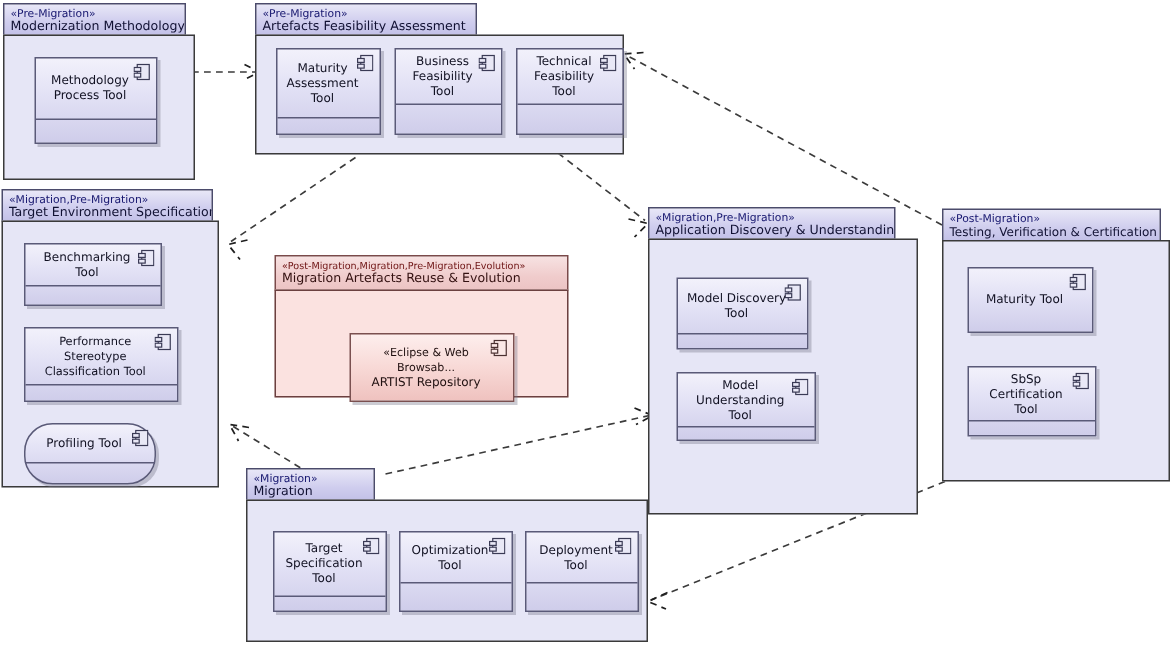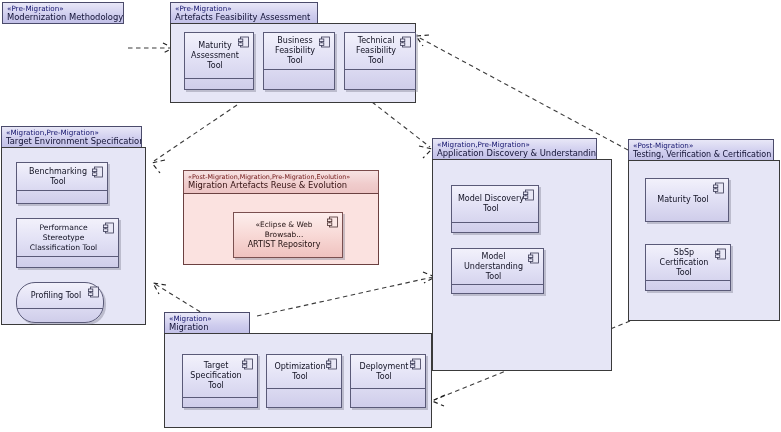--- a/index.html
+++ b/index.html
@@ -91,20 +91,32 @@
       <path d="M630,321 L434,400"></path>
       <path class="head" d="M445,395 L432,401 L444,406"></path>
     </g>
   </svg>
 
   <div class="pkg" id="pkg-modernization-methodology" style="left:2px;top:2px;width:128px;height:118px;">
     <div class="tab" style="width:122px;height:22px;">
       <div class="stereo">«Pre-Migration»</div>
       <div class="pname">Modernization Methodology</div>
     </div>
+    <div class="body" style="left:0;top:21px;width:128px;height:97px;">
+      <div class="comp" style="left:20px;top:14px;width:82px;height:58px;">
+        <svg class="cicon" viewBox="0 0 11 12">
+          <rect x="2.5" y="1" width="8" height="10" fill="#e9e8f6" stroke="#3a3a55" stroke-width=".8"></rect>
+          <rect x="0.4" y="3" width="4.4" height="2.6" fill="#e9e8f6" stroke="#3a3a55" stroke-width=".8"></rect>
+          <rect x="0.4" y="6.8" width="4.4" height="2.6" fill="#e9e8f6" stroke="#3a3a55" stroke-width=".8"></rect>
+        </svg>
+        <div class="lbl upper" style="height:40px;white-space:pre-line;">Methodology
+Process Tool</div>
+        <div class="divider" style="top:40px;"></div>
+      </div>
+    </div>
   </div>
 
   <div class="pkg" id="pkg-migration-feasibility-assessment" style="left:170px;top:2px;width:246px;height:101px;">
     <div class="tab" style="width:148px;height:22px;">
       <div class="stereo">«Pre-Migration»</div>
       <div class="pname">Artefacts Feasibility Assessment</div>
     </div>
     <div class="body" style="left:0;top:21px;width:246px;height:80px;">
       <div class="comp" style="left:13px;top:8px;width:70px;height:58px;">
         <svg class="cicon" viewBox="0 0 11 12">
@@ -176,40 +188,40 @@
       </div>
     </div>
   </div>
 
   <div class="pkg pink" id="pkg-migration-artefacts-reuse-evolution" style="left:183px;top:170px;width:196px;height:95px;">
     <div class="tab" style="width:196px;height:24px;">
       <div class="stereo" style="font-size:6.4px;">«Post-Migration,Migration,Pre-Migration,Evolution»</div>
       <div class="pname">Migration Artefacts Reuse &amp; Evolution</div>
     </div>
     <div class="body" style="left:0;top:23px;width:196px;height:72px;">
-      <div class="comp pinkc" style="left:49px;top:18px;width:110px;height:46px;">
+      <div class="comp pinkc" style="left:49px;top:28px;width:110px;height:46px;">
         <svg class="cicon" viewBox="0 0 11 12">
           <rect x="2.5" y="1" width="8" height="10" fill="#fbe8e6" stroke="#4a3030" stroke-width=".8"></rect>
           <rect x="0.4" y="3" width="4.4" height="2.6" fill="#fbe8e6" stroke="#4a3030" stroke-width=".8"></rect>
           <rect x="0.4" y="6.8" width="4.4" height="2.6" fill="#fbe8e6" stroke="#4a3030" stroke-width=".8"></rect>
         </svg>
         <div class="lbl" style="flex-direction:column;gap:0;">
           <span class="st">«Eclipse &amp; Web Browsab...</span>
           <span>ARTIST Repository</span>
         </div>
       </div>
     </div>
   </div>
 
   <div class="pkg" id="pkg-application-discovery-understanding" style="left:432px;top:138px;width:180px;height:185px;">
     <div class="tab" style="width:165px;height:22px;">
       <div class="stereo">«Migration,Pre-Migration»</div>
       <div class="pname">Application Discovery &amp; Understanding</div>
     </div>
-    <div class="body" style="left:0;top:21px;width:180px;height:212px;">
+    <div class="body" style="left:0;top:21px;width:180px;height:184px;">
       <div class="comp" style="left:18px;top:25px;width:88px;height:48px;">
         <svg class="cicon" viewBox="0 0 11 12">
           <rect x="2.5" y="1" width="8" height="10" fill="#e9e8f6" stroke="#3a3a55" stroke-width=".8"></rect>
           <rect x="0.4" y="3" width="4.4" height="2.6" fill="#e9e8f6" stroke="#3a3a55" stroke-width=".8"></rect>
           <rect x="0.4" y="6.8" width="4.4" height="2.6" fill="#e9e8f6" stroke="#3a3a55" stroke-width=".8"></rect>
         </svg>
         <div class="lbl upper" style="height:36px;white-space:pre-line;">Model Discovery
 Tool</div>
         <div class="divider" style="top:36px;"></div>
       </div>

